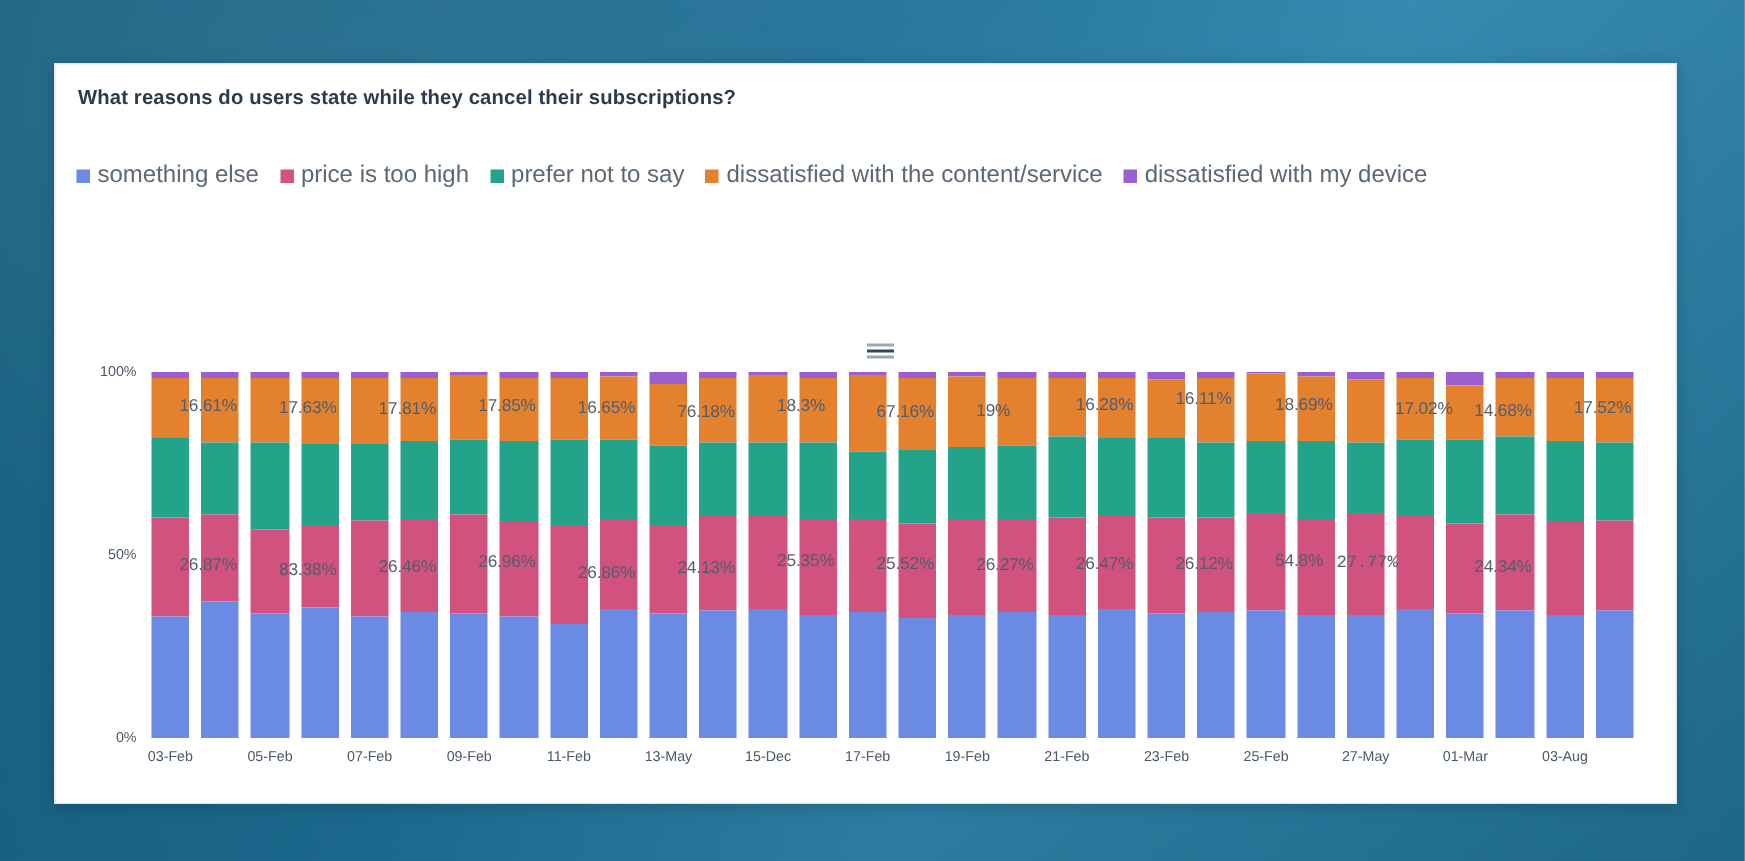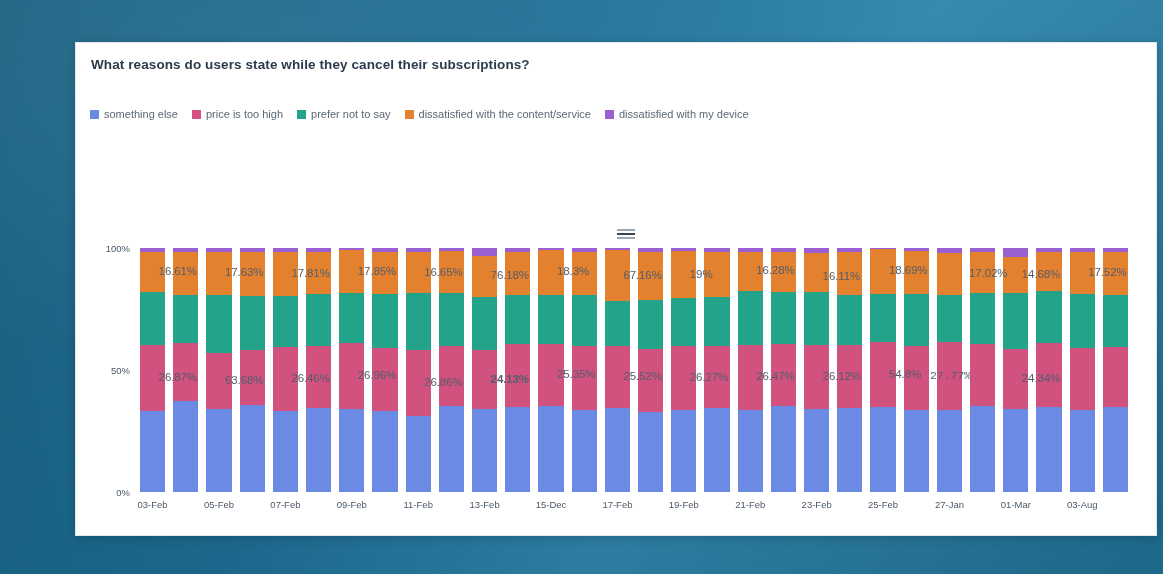--- a/index.html
+++ b/index.html
@@ -26,21 +26,20 @@
   }
   .card {
     position: absolute;
     left: 36px;
     top: 42px;
     width: 1082px;
     height: 494px;
     background: #ffffff;
     border: 1px solid #e3e6ea;
     box-shadow: 0 2px 10px rgba(0,0,0,0.18);
-    margin-left: 39px;
   }
   .card-title {
     position: absolute;
     left: 15px;
     top: 14px;
     font-size: 13.5px;
     font-weight: bold;
     color: #2c3b4b;
     letter-spacing: 0.1px;
     white-space: nowrap;
@@ -58,21 +57,21 @@
     display: flex;
     align-items: center;
     gap: 5px;
   }
   .legend-swatch {
     width: 9px;
     height: 9px;
     flex: 0 0 auto;
   }
   .legend-label {
-    font-size: 11px;
+    font-size: 16px;
     color: #5b6875;
   }
   .grip {
     position: absolute;
     left: 541px;
     top: 186px;
     width: 18px;
     height: 10px;
     display: flex;
     flex-direction: column;
@@ -480,62 +479,62 @@
         <div class="x-cell">03-Feb</div>
         <div class="x-cell"></div>
         <div class="x-cell">05-Feb</div>
         <div class="x-cell"></div>
         <div class="x-cell">07-Feb</div>
         <div class="x-cell"></div>
         <div class="x-cell">09-Feb</div>
         <div class="x-cell"></div>
         <div class="x-cell">11-Feb</div>
         <div class="x-cell"></div>
-        <div class="x-cell">13-Feb</div>
+        <div class="x-cell">13-May</div>
         <div class="x-cell"></div>
         <div class="x-cell">15-Dec</div>
         <div class="x-cell"></div>
         <div class="x-cell">17-Feb</div>
         <div class="x-cell"></div>
         <div class="x-cell">19-Feb</div>
         <div class="x-cell"></div>
         <div class="x-cell">21-Feb</div>
         <div class="x-cell"></div>
         <div class="x-cell">23-Feb</div>
         <div class="x-cell"></div>
         <div class="x-cell">25-Feb</div>
         <div class="x-cell"></div>
-        <div class="x-cell">27-Jan</div>
+        <div class="x-cell">27-May</div>
         <div class="x-cell"></div>
         <div class="x-cell">01-Mar</div>
         <div class="x-cell"></div>
         <div class="x-cell">03-Aug</div>
         <div class="x-cell"></div>
       </div>
   <div class="dlabel" style="left: 68.6px; top: 17.217px;">16.61%</div>
       <div class="dlabel" style="left: 135px; top: 18.4614px;">17.63%</div>
       <div class="dlabel" style="left: 201.4px; top: 18.9494px;">17.81%</div>
       <div class="dlabel" style="left: 267.8px; top: 16.7046px;">17.85%</div>
       <div class="dlabel" style="left: 334.2px; top: 17.6806px;">16.65%</div>
       <div class="dlabel" style="left: 400.6px; top: 21.1332px;">76.18%</div>
       <div class="dlabel" style="left: 467px; top: 17.4px;">18.3%</div>
       <div class="dlabel" style="left: 533.4px; top: 20.8038px;">67.16%</div>
       <div class="dlabel" style="left: 599.8px; top: 19.6692px;">19%</div>
       <div class="dlabel" style="left: 666.2px; top: 16.3996px;">16.28%</div>
-      <div class="dlabel" style="left: 732.6px; top: 22px;">16.11%</div>
+      <div class="dlabel" style="left: 732.6px; top: 12px;">16.11%</div>
       <div class="dlabel" style="left: 799px; top: 16.3142px;">18.69%</div>
       <div class="dlabel" style="left: 879px; top: 18.9128px;">17.02%</div>
       <div class="dlabel" style="left: 931.8px; top: 20.3768px;">14.68%</div>
       <div class="dlabel" style="left: 998.2px; top: 17.9856px;">17.52%</div>
       <div class="dlabel" style="left: 68.6px; top: 123.211px;">26.87%</div>
-      <div class="dlabel" style="left: 135px; top: 125.919px;">63.68%</div>
+      <div class="dlabel" style="left: 135px; top: 125.919px;">83.38%</div>
       <div class="dlabel" style="left: 201.4px; top: 123.955px;">26.46%</div>
       <div class="dlabel" style="left: 267.8px; top: 121.393px;">26.96%</div>
       <div class="dlabel" style="left: 334.2px; top: 127.859px;">26.86%</div>
-      <div class="dlabel" style="left: 400.6px; top: 124.601px; font-weight: bold;">24.13%</div>
+      <div class="dlabel" style="left: 400.6px; top: 124.601px;">24.13%</div>
       <div class="dlabel" style="left: 467px; top: 119.697px;">25.35%</div>
       <div class="dlabel" style="left: 533.4px; top: 121.93px;">25.52%</div>
       <div class="dlabel" style="left: 599.8px; top: 122.967px;">26.27%</div>
       <div class="dlabel" style="left: 666.2px; top: 122.235px;">26.47%</div>
       <div class="dlabel" style="left: 732.6px; top: 121.663px;">26.12%</div>
       <div class="dlabel" style="left: 799px; top: 119.514px;">54.8%</div>
       <div class="dlabel" style="left: 840px; top: 121.137px; font-family: Liberation Mono, monospace;">27.77%</div>
       <div class="dlabel" style="left: 931.8px; top: 124.101px;">24.34%</div>
     </div>
 

